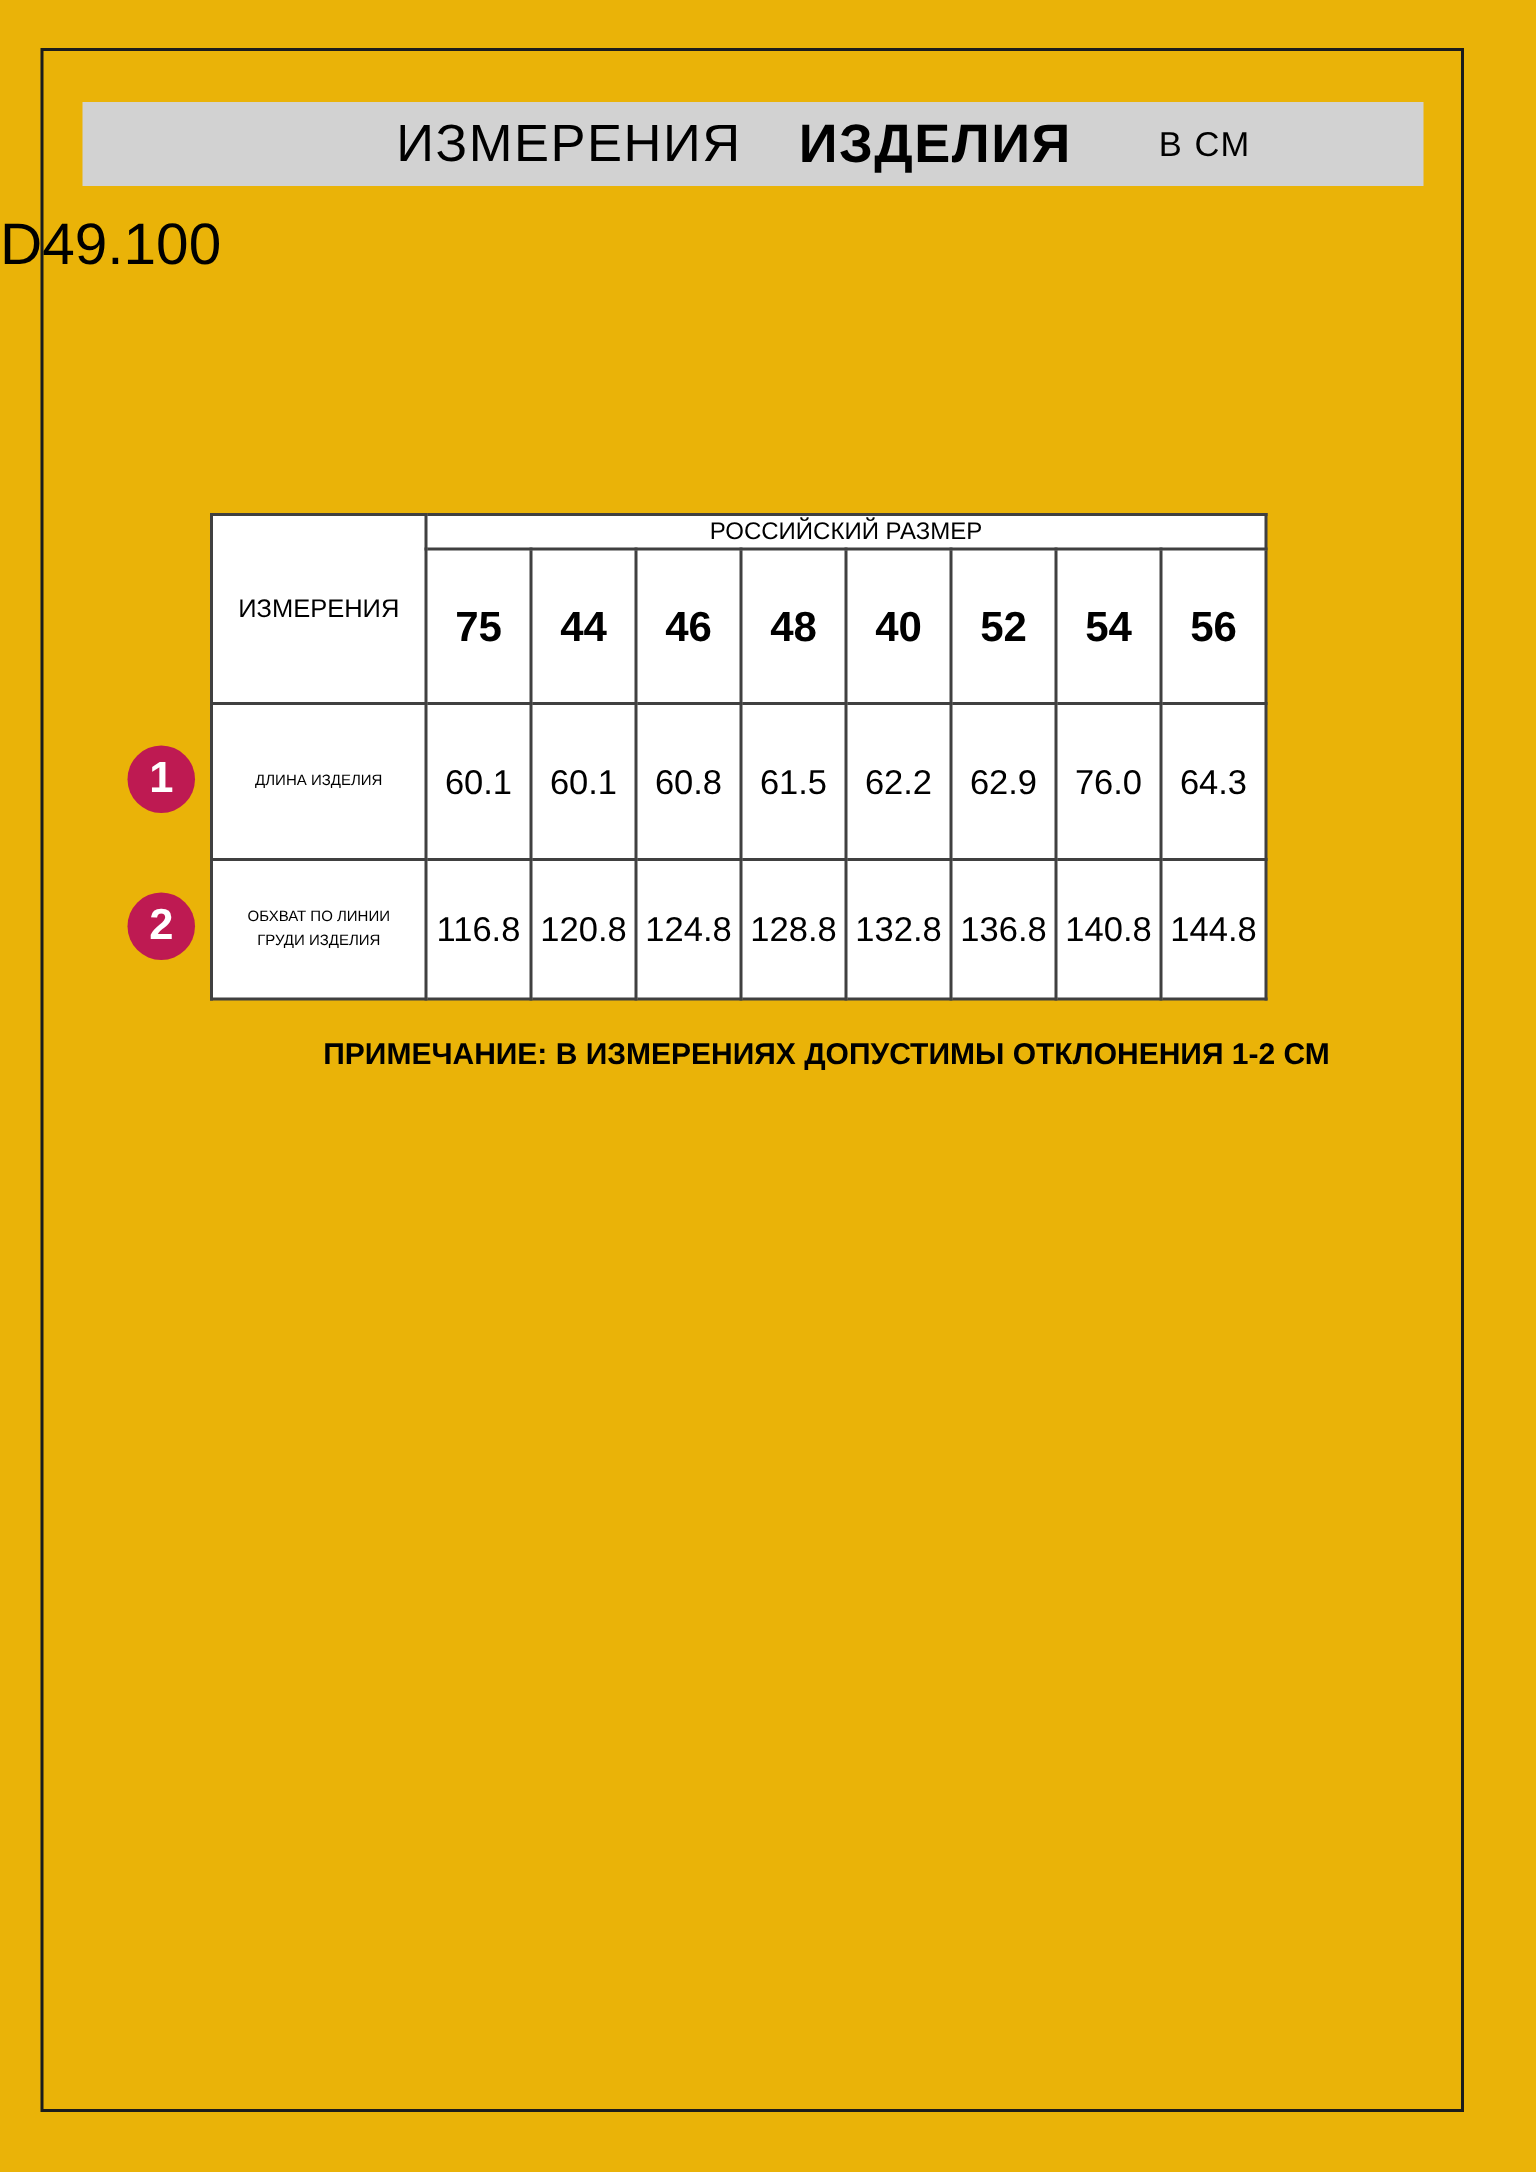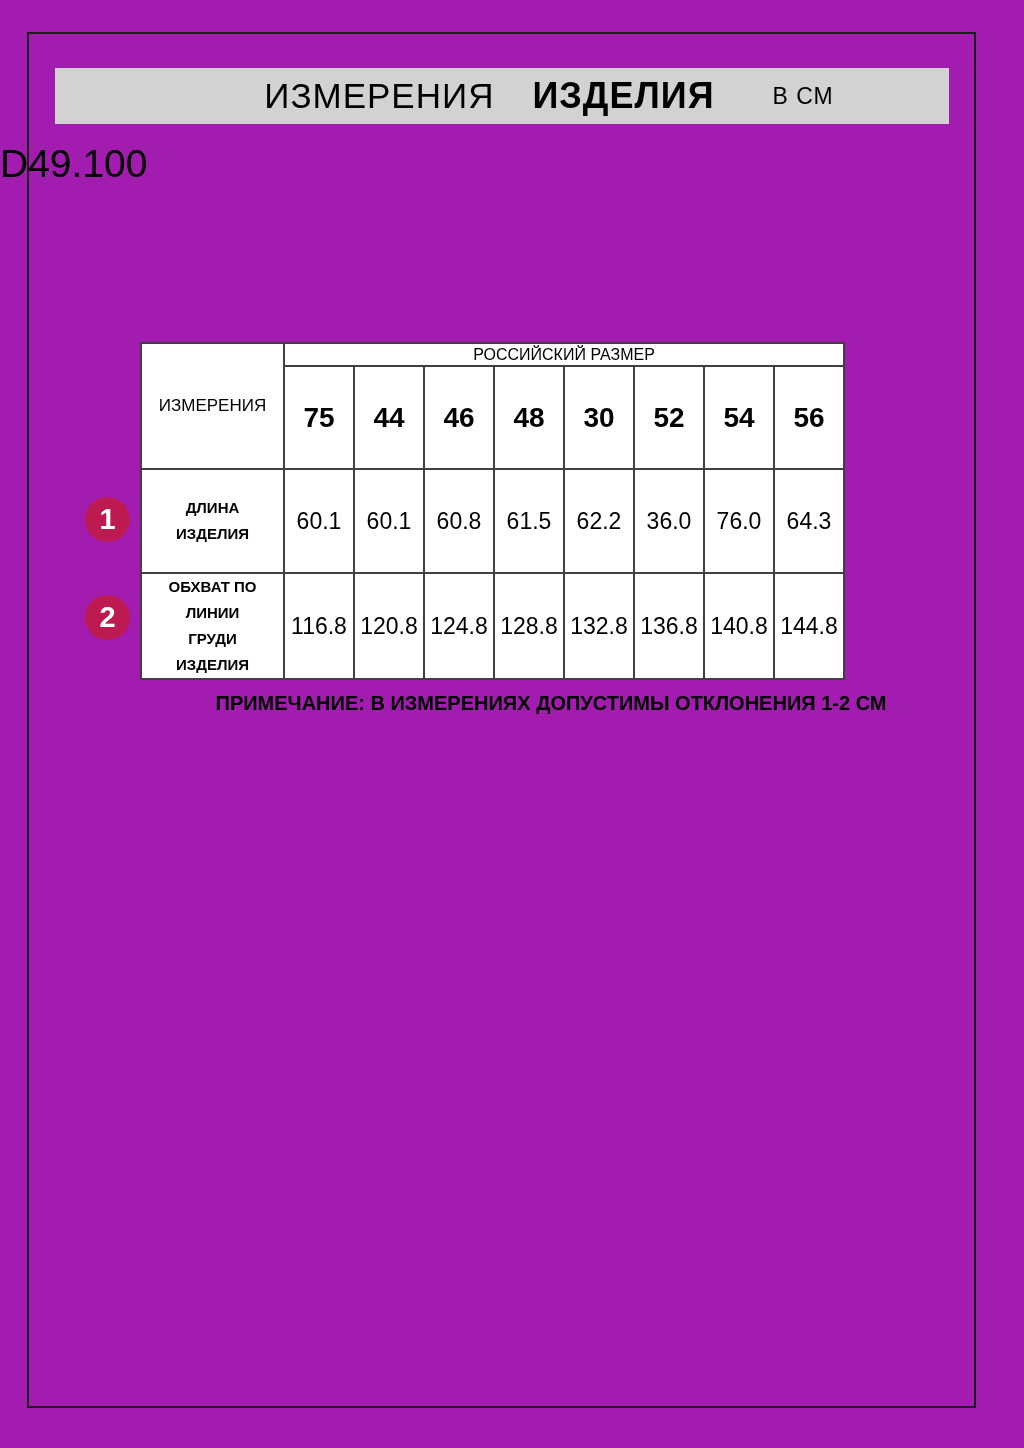--- a/index.html
+++ b/index.html
@@ -6,21 +6,21 @@
     margin: 0;
     padding: 0;
     background: #ffffff;
     font-family: "Liberation Sans", sans-serif;
     color: #000000;
   }
   .page {
     position: relative;
     width: 1024px;
     height: 1448px;
-    background: #a21caf;
+    background: #eab308;
     overflow: hidden;
   }
   .frame {
     position: absolute;
     left: 27px;
     top: 32px;
     width: 949px;
     height: 1376px;
     border: 2px solid #1c1c1c;
     box-sizing: border-box;
@@ -97,23 +97,23 @@
   .measure-header-cell {
     font-size: 17px;
     font-weight: 400;
   }
   .size-cell {
     height: 101px;
     font-size: 28px;
     font-weight: 700;
   }
   .row-label-cell {
-    font-size: 15px;
-    font-weight: 700;
-    line-height: 26px;
+    font-size: 10px;
+    font-weight: 400;
+    line-height: 16px;
   }
   .row-label-cell span {
     display: inline-block;
     max-width: 106px;
   }
   .value-cell {
     font-size: 23px;
     font-weight: 400;
   }
   .row-length td  { height: 102px; }
@@ -176,33 +176,33 @@
     <tbody>
       <tr>
         <th rowspan="2" class="measure-header-cell">ИЗМЕРЕНИЯ</th>
         <th colspan="8" class="group-header-cell">РОССИЙСКИЙ РАЗМЕР</th>
       </tr>
       <tr>
         <th class="size-cell">75</th>
         <th class="size-cell">44</th>
         <th class="size-cell">46</th>
         <th class="size-cell">48</th>
-        <th class="size-cell">30</th>
+        <th class="size-cell">40</th>
         <th class="size-cell">52</th>
         <th class="size-cell">54</th>
         <th class="size-cell">56</th>
       </tr>
       <tr class="row-length">
         <td class="row-label-cell"><span>ДЛИНА ИЗДЕЛИЯ</span></td>
         <td class="value-cell">60.1</td>
         <td class="value-cell">60.1</td>
         <td class="value-cell">60.8</td>
         <td class="value-cell">61.5</td>
         <td class="value-cell">62.2</td>
-        <td class="value-cell">36.0</td>
+        <td class="value-cell">62.9</td>
         <td class="value-cell">76.0</td>
         <td class="value-cell">64.3</td>
       </tr>
       <tr class="row-chest">
         <td class="row-label-cell"><span>ОБХВАТ ПО ЛИНИИ ГРУДИ ИЗДЕЛИЯ</span></td>
         <td class="value-cell">116.8</td>
         <td class="value-cell">120.8</td>
         <td class="value-cell">124.8</td>
         <td class="value-cell">128.8</td>
         <td class="value-cell">132.8</td>

